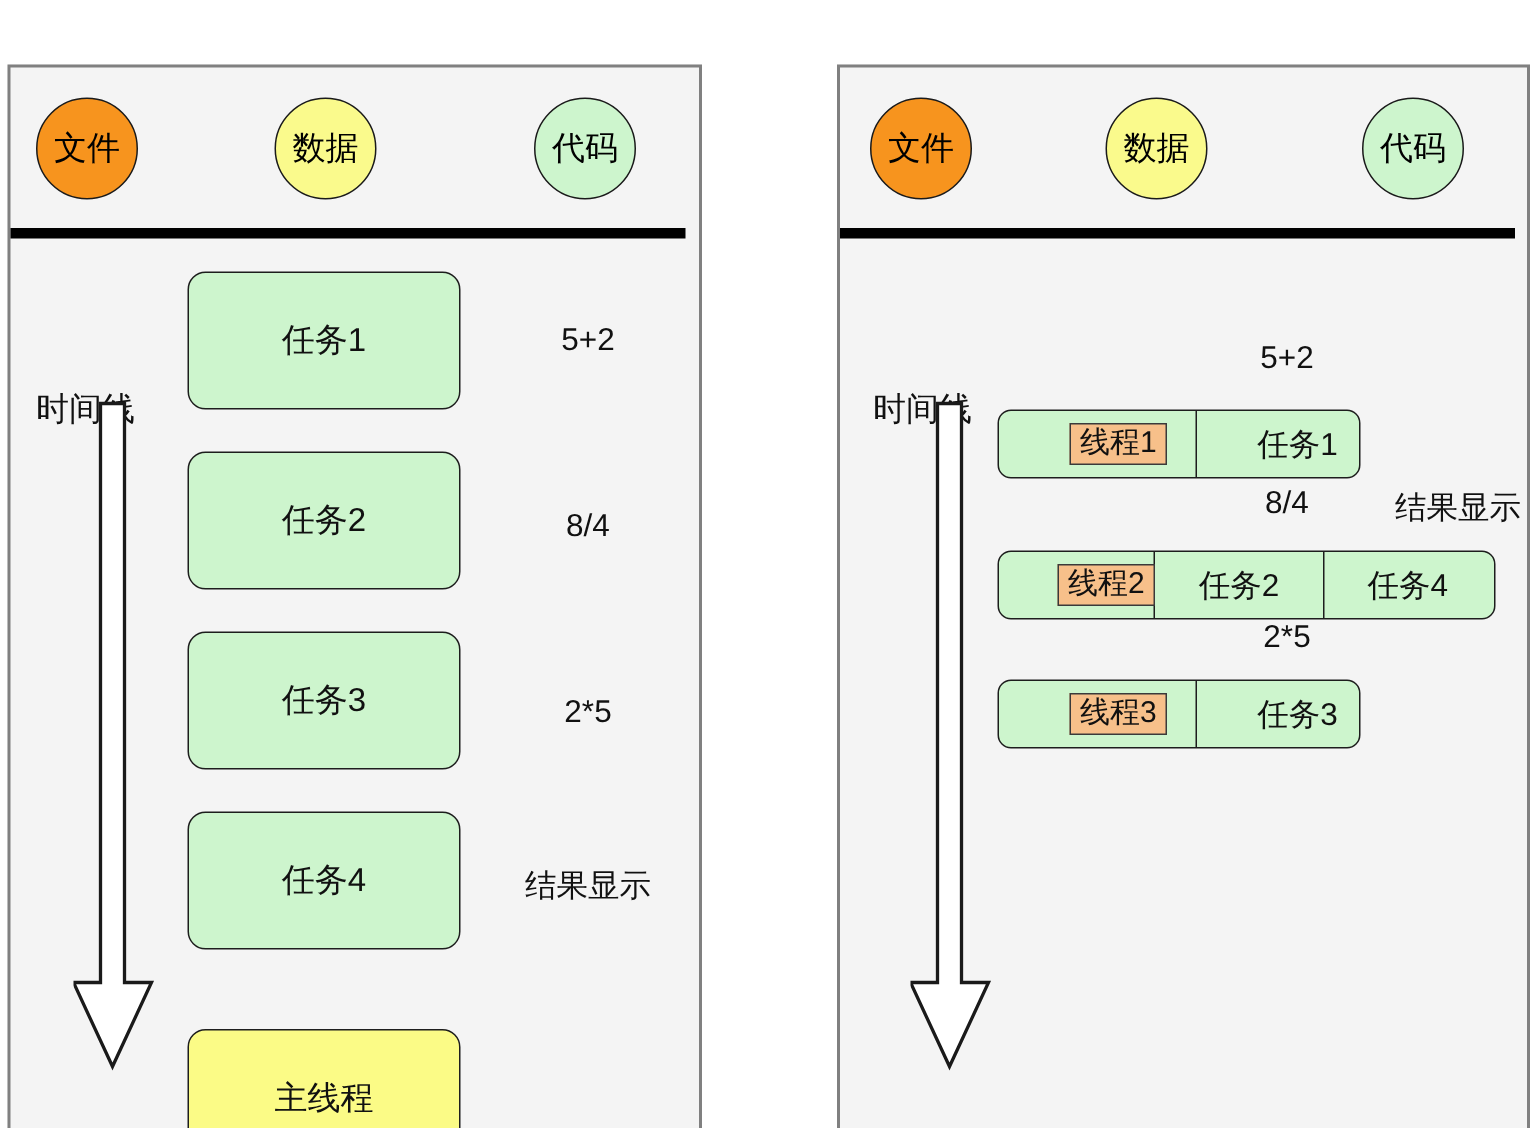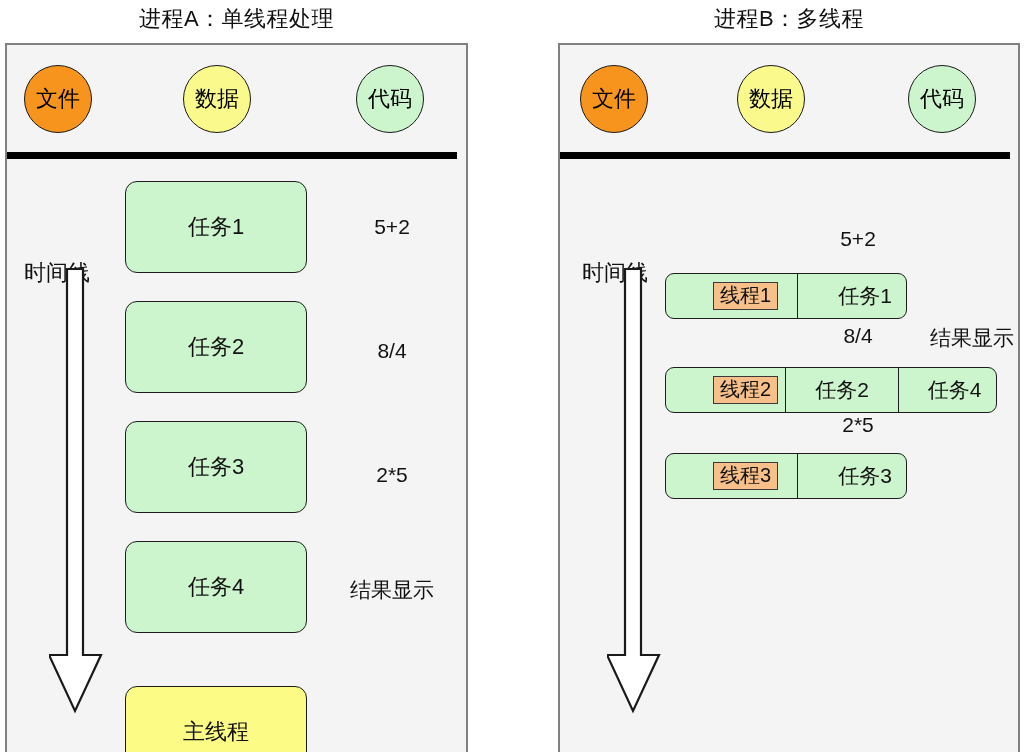--- a/index.html
+++ b/index.html
@@ -137,21 +137,20 @@
   }
   .task-cell + .task-cell {
     border-left: 1.6px solid #1d1d1d;
   }
 </style>
 </head>
 <body>
 
 <div id="stage">
 
-  <div class="panel-title" id="title-a">进程A：单线程处理</div>
 
   <div class="panel" id="panel-a">
 
     <div class="header-strip">
       <div class="circle" style="left:17px; top:20px; width:68px; height:68px; background:#f7941e;">
         <span>文件</span>
       </div>
       <div class="circle" style="left:176px; top:20px; width:68px; height:68px; background:#fafa8c;">
         <span>数据</span>
       </div>
@@ -184,21 +183,20 @@
       <span>主线程</span>
     </div>
 
     <div class="op-label" style="left:315px; top:170px; width:140px;">5+2</div>
     <div class="op-label" style="left:315px; top:294px; width:140px;">8/4</div>
     <div class="op-label" style="left:315px; top:418px; width:140px;">2*5</div>
     <div class="op-label" style="left:310px; top:531px; width:150px;">结果显示</div>
 
   </div>
 
-  <div class="panel-title" id="title-b">进程B：多线程</div>
 
   <div class="panel" id="panel-b">
 
     <div class="header-strip">
       <div class="circle" style="left:20px; top:20px; width:68px; height:68px; background:#f7941e;">
         <span>文件</span>
       </div>
       <div class="circle" style="left:177px; top:20px; width:68px; height:68px; background:#fafa8c;">
         <span>数据</span>
       </div>
@@ -223,21 +221,21 @@
       </div>
       <div class="task-cell" style="width:134px;">
         <span>任务1</span>
       </div>
     </div>
 
     <div class="op-label" style="left:253px; top:279px; width:90px;">8/4</div>
     <div class="op-label" style="left:347px; top:279px; width:130px;">结果显示</div>
 
     <div class="thread-bar" style="left:105px; top:322px; width:332px; height:46px;">
-      <div class="thread-chip-cell" style="width:120px;padding-left:40px;">
+      <div class="thread-chip-cell" style="width:104px;padding-left:40px;">
         <span class="thread-chip">线程2</span>
       </div>
       <div class="task-cell" style="width:112px;">
         <span>任务2</span>
       </div>
       <div class="task-cell" style="width:112px;">
         <span>任务4</span>
       </div>
     </div>
 

